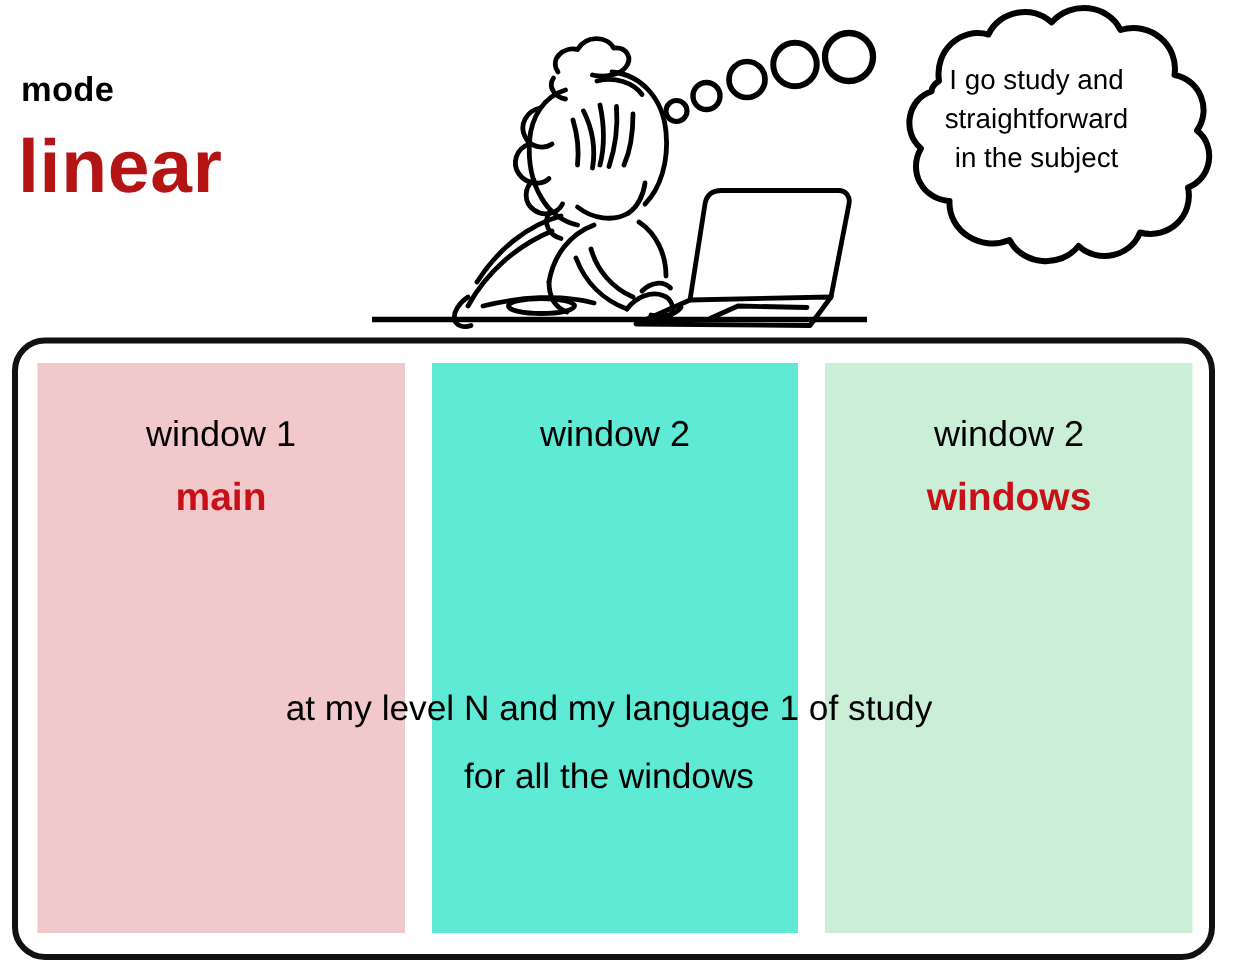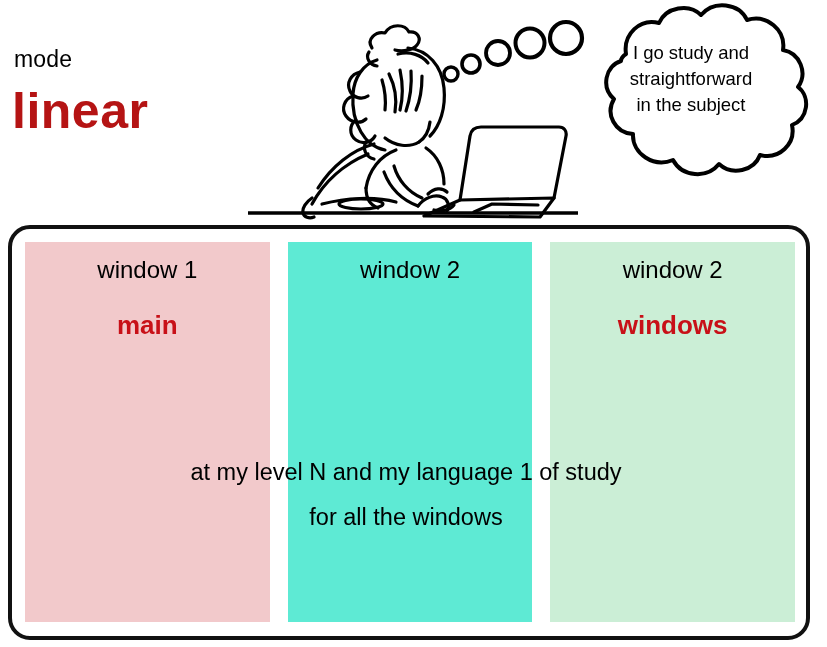--- a/index.html
+++ b/index.html
@@ -15,21 +15,21 @@
     font-family: "Liberation Sans", sans-serif;
     color: #000000;
   }
 
   
   #mode-label {
     position: absolute;
     left: 14px;
     top: 48px;
     font-size: 23px;
-    font-weight: 400;
+    font-weight: 700;
     color: #000000;
     letter-spacing: 0.2px;
     line-height: 1;
   }
   #mode-value {
     position: absolute;
     left: 12px;
     top: 86px;
     font-size: 50px;
     font-weight: 700;
@@ -97,36 +97,36 @@
     top: 242px;
     width: 770px;
     height: 380px;
     display: flex;
     gap: 18px;
   }
   .window-panel {
     flex: 1 1 0;
     position: relative;
     box-sizing: border-box;
-    padding-top: 16px;
+    padding-top: 36px;
   }
   .panel-title {
     text-align: center;
     font-size: 24px;
     font-weight: 400;
     color: #000000;
     line-height: 1;
   }
   .panel-keyword {
     text-align: center;
     font-size: 26px;
     font-weight: 700;
     color: #c81018;
     line-height: 1;
-    margin-top: 30px;
+    margin-top: 16px;
   }
 
   
   #windows-caption {
     position: absolute;
     left: 25px;
     top: 450px;
     width: 762px;
     text-align: center;
     font-size: 23.5px;

